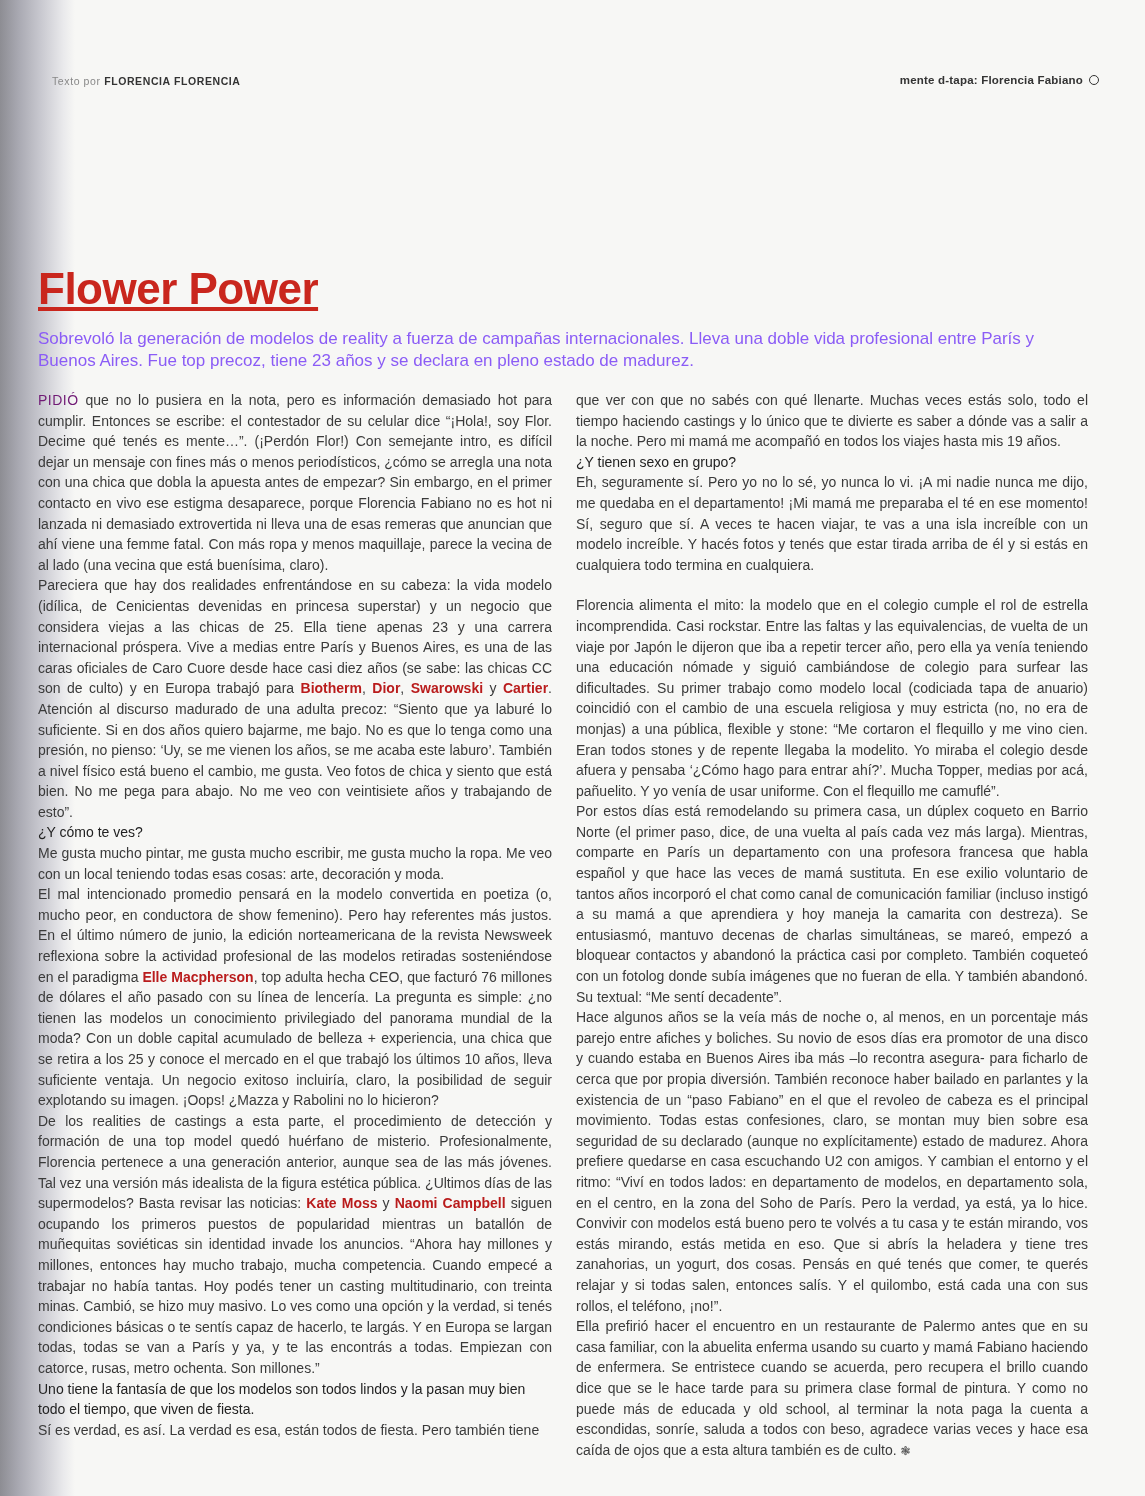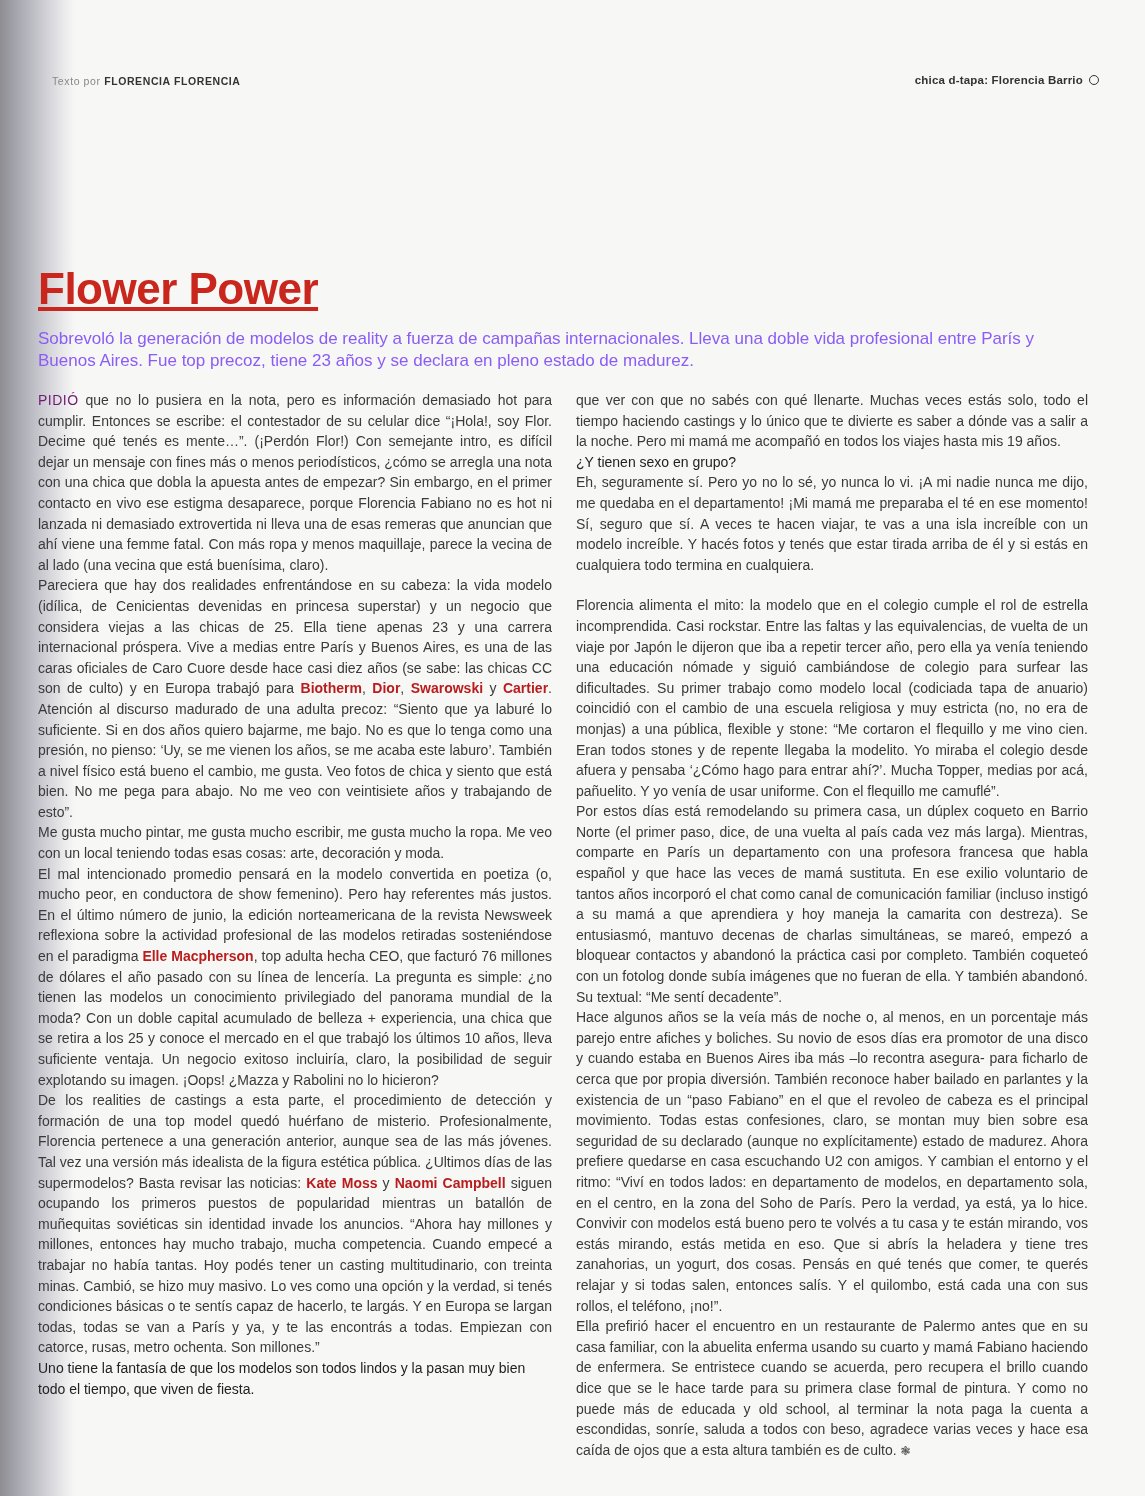--- a/index.html
+++ b/index.html
@@ -55,43 +55,45 @@
 <body>
 
 <div class="gutter"></div>
 
 <div class="header-left">
   <span class="by">Texto por</span>
   <span class="author">FLORENCIA FLORENCIA</span>
 </div>
 
 <div class="header-right">
-  <span>chica d-tapa: Florencia Barrio</span>
+  <span>mente d-tapa: Florencia Fabiano</span>
   <span class="circle-icon"></span>
 </div>
 
 <h1 class="title">Flower Power</h1>
 
 <div class="lead">Sobrevoló la generación de modelos de reality a fuerza de campañas internacionales. Lleva una doble vida profesional entre París y Buenos Aires. Fue top precoz, tiene 23 años y se declara en pleno estado de madurez.</div>
 
 <div class="col col-left">
   <p>
     <span class="dropcap">PIDIÓ</span><span> que no lo pusiera en la nota, pero es información demasiado hot para cumplir. Entonces se escribe: el contestador de su celular dice “¡Hola!, soy Flor. Decime qué tenés es mente…”. (¡Perdón Flor!) Con semejante intro, es difícil dejar un mensaje con fines más o menos periodísticos, ¿cómo se arregla una nota con una chica que dobla la apuesta antes de empezar? Sin embargo, en el primer contacto en vivo ese estigma desaparece, porque Florencia Fabiano no es hot ni lanzada ni demasiado extrovertida ni lleva una de esas remeras que anuncian que ahí viene una femme fatal. Con más ropa y menos maquillaje, parece la vecina de al lado (una vecina que está buenísima, claro).</span>
   </p>
   <p>
     <span>Pareciera que hay dos realidades enfrentándose en su cabeza: la vida modelo (idílica, de Cenicientas devenidas en princesa superstar) y un negocio que considera viejas a las chicas de 25. Ella tiene apenas 23 y una carrera internacional próspera. Vive a medias entre París y Buenos Aires, es una de las caras oficiales de Caro Cuore desde hace casi diez años (se sabe: las chicas CC son de culto) y en Europa trabajó para </span><span class="b">Biotherm</span><span>, </span><span class="b">Dior</span><span>, </span><span class="b">Swarowski</span><span> y </span><span class="b">Cartier</span><span>. Atención al discurso madurado de una adulta precoz: “Siento que ya laburé lo suficiente. Si en dos años quiero bajarme, me bajo. No es que lo tenga como una presión, no pienso: ‘Uy, se me vienen los años, se me acaba este laburo’. También a nivel físico está bueno el cambio, me gusta. Veo fotos de chica y siento que está bien. No me pega para abajo. No me veo con veintisiete años y trabajando de esto”.</span>
   </p>
+  <p class="q">¿Y cómo te ves?</p>
   <p>Me gusta mucho pintar, me gusta mucho escribir, me gusta mucho la ropa. Me veo con un local teniendo todas esas cosas: arte, decoración y moda.</p>
   <p>
     <span>El mal intencionado promedio pensará en la modelo convertida en poetiza (o, mucho peor, en conductora de show femenino). Pero hay referentes más justos. En el último número de junio, la edición norteamericana de la revista Newsweek reflexiona sobre la actividad profesional de las modelos retiradas sosteniéndose en el paradigma </span><span class="b">Elle Macpherson</span><span>, top adulta hecha CEO, que facturó 76 millones de dólares el año pasado con su línea de lencería. La pregunta es simple: ¿no tienen las modelos un conocimiento privilegiado del panorama mundial de la moda? Con un doble capital acumulado de belleza + experiencia, una chica que se retira a los 25 y conoce el mercado en el que trabajó los últimos 10 años, lleva suficiente ventaja. Un negocio exitoso incluiría, claro, la posibilidad de seguir explotando su imagen. ¡Oops! ¿Mazza y Rabolini no lo hicieron?</span>
   </p>
   <p>
     <span>De los realities de castings a esta parte, el procedimiento de detección y formación de una top model quedó huérfano de misterio. Profesionalmente, Florencia pertenece a una generación anterior, aunque sea de las más jóvenes. Tal vez una versión más idealista de la figura estética pública. ¿Ultimos días de las supermodelos? Basta revisar las noticias: </span><span class="b">Kate Moss</span><span> y </span><span class="b">Naomi Campbell</span><span> siguen ocupando los primeros puestos de popularidad mientras un batallón de muñequitas soviéticas sin identidad invade los anuncios. “Ahora hay millones y millones, entonces hay mucho trabajo, mucha competencia. Cuando empecé a trabajar no había tantas. Hoy podés tener un casting multitudinario, con treinta minas. Cambió, se hizo muy masivo. Lo ves como una opción y la verdad, si tenés condiciones básicas o te sentís capaz de hacerlo, te largás. Y en Europa se largan todas, todas se van a París y ya, y te las encontrás a todas. Empiezan con catorce, rusas, metro ochenta. Son millones.”</span>
   </p>
   <p class="q">Uno tiene la fantasía de que los modelos son todos lindos y la pasan muy bien todo el tiempo, que viven de fiesta.</p>
+  <p>Sí es verdad, es así. La verdad es esa, están todos de fiesta. Pero también tiene</p>
 </div>
 
 <div class="col col-right">
   <p>que ver con que no sabés con qué llenarte. Muchas veces estás solo, todo el tiempo haciendo castings y lo único que te divierte es saber a dónde vas a salir a la noche. Pero mi mamá me acompañó en todos los viajes hasta mis 19 años.</p>
   <p class="q">¿Y tienen sexo en grupo?</p>
   <p>Eh, seguramente sí. Pero yo no lo sé, yo nunca lo vi. ¡A mi nadie nunca me dijo, me quedaba en el departamento! ¡Mi mamá me preparaba el té en ese momento! Sí, seguro que sí. A veces te hacen viajar, te vas a una isla increíble con un modelo increíble. Y hacés fotos y tenés que estar tirada arriba de él y si estás en cualquiera todo termina en cualquiera.</p>
   <div class="gap"></div>
   <p>Florencia alimenta el mito: la modelo que en el colegio cumple el rol de estrella incomprendida. Casi rockstar. Entre las faltas y las equivalencias, de vuelta de un viaje por Japón le dijeron que iba a repetir tercer año, pero ella ya venía teniendo una educación nómade y siguió cambiándose de colegio para surfear las dificultades. Su primer trabajo como modelo local (codiciada tapa de anuario) coincidió con el cambio de una escuela religiosa y muy estricta (no, no era de monjas) a una pública, flexible y stone: “Me cortaron el flequillo y me vino cien. Eran todos stones y de repente llegaba la modelito. Yo miraba el colegio desde afuera y pensaba ‘¿Cómo hago para entrar ahí?’. Mucha Topper, medias por acá, pañuelito. Y yo venía de usar uniforme. Con el flequillo me camuflé”.</p>
   <p>Por estos días está remodelando su primera casa, un dúplex coqueto en Barrio Norte (el primer paso, dice, de una vuelta al país cada vez más larga). Mientras, comparte en París un departamento con una profesora francesa que habla español y que hace las veces de mamá sustituta. En ese exilio voluntario de tantos años incorporó el chat como canal de comunicación familiar (incluso instigó a su mamá a que aprendiera y hoy maneja la camarita con destreza). Se entusiasmó, mantuvo decenas de charlas simultáneas, se mareó, empezó a bloquear contactos y abandonó la práctica casi por completo. También coqueteó con un fotolog donde subía imágenes que no fueran de ella. Y también abandonó. Su textual: “Me sentí decadente”.</p>
   <p>Hace algunos años se la veía más de noche o, al menos, en un porcentaje más parejo entre afiches y boliches. Su novio de esos días era promotor de una disco y cuando estaba en Buenos Aires iba más –lo recontra asegura- para ficharlo de cerca que por propia diversión. También reconoce haber bailado en parlantes y la existencia de un “paso Fabiano” en el que el revoleo de cabeza es el principal movimiento. Todas estas confesiones, claro, se montan muy bien sobre esa seguridad de su declarado (aunque no explícitamente) estado de madurez. Ahora prefiere quedarse en casa escuchando U2 con amigos. Y cambian el entorno y el ritmo: “Viví en todos lados: en departamento de modelos, en departamento sola, en el centro, en la zona del Soho de París. Pero la verdad, ya está, ya lo hice. Convivir con modelos está bueno pero te volvés a tu casa y te están mirando, vos estás mirando, estás metida en eso. Que si abrís la heladera y tiene tres zanahorias, un yogurt, dos cosas. Pensás en qué tenés que comer, te querés relajar y si todas salen, entonces salís. Y el quilombo, está cada una con sus rollos, el teléfono, ¡no!”.</p>

